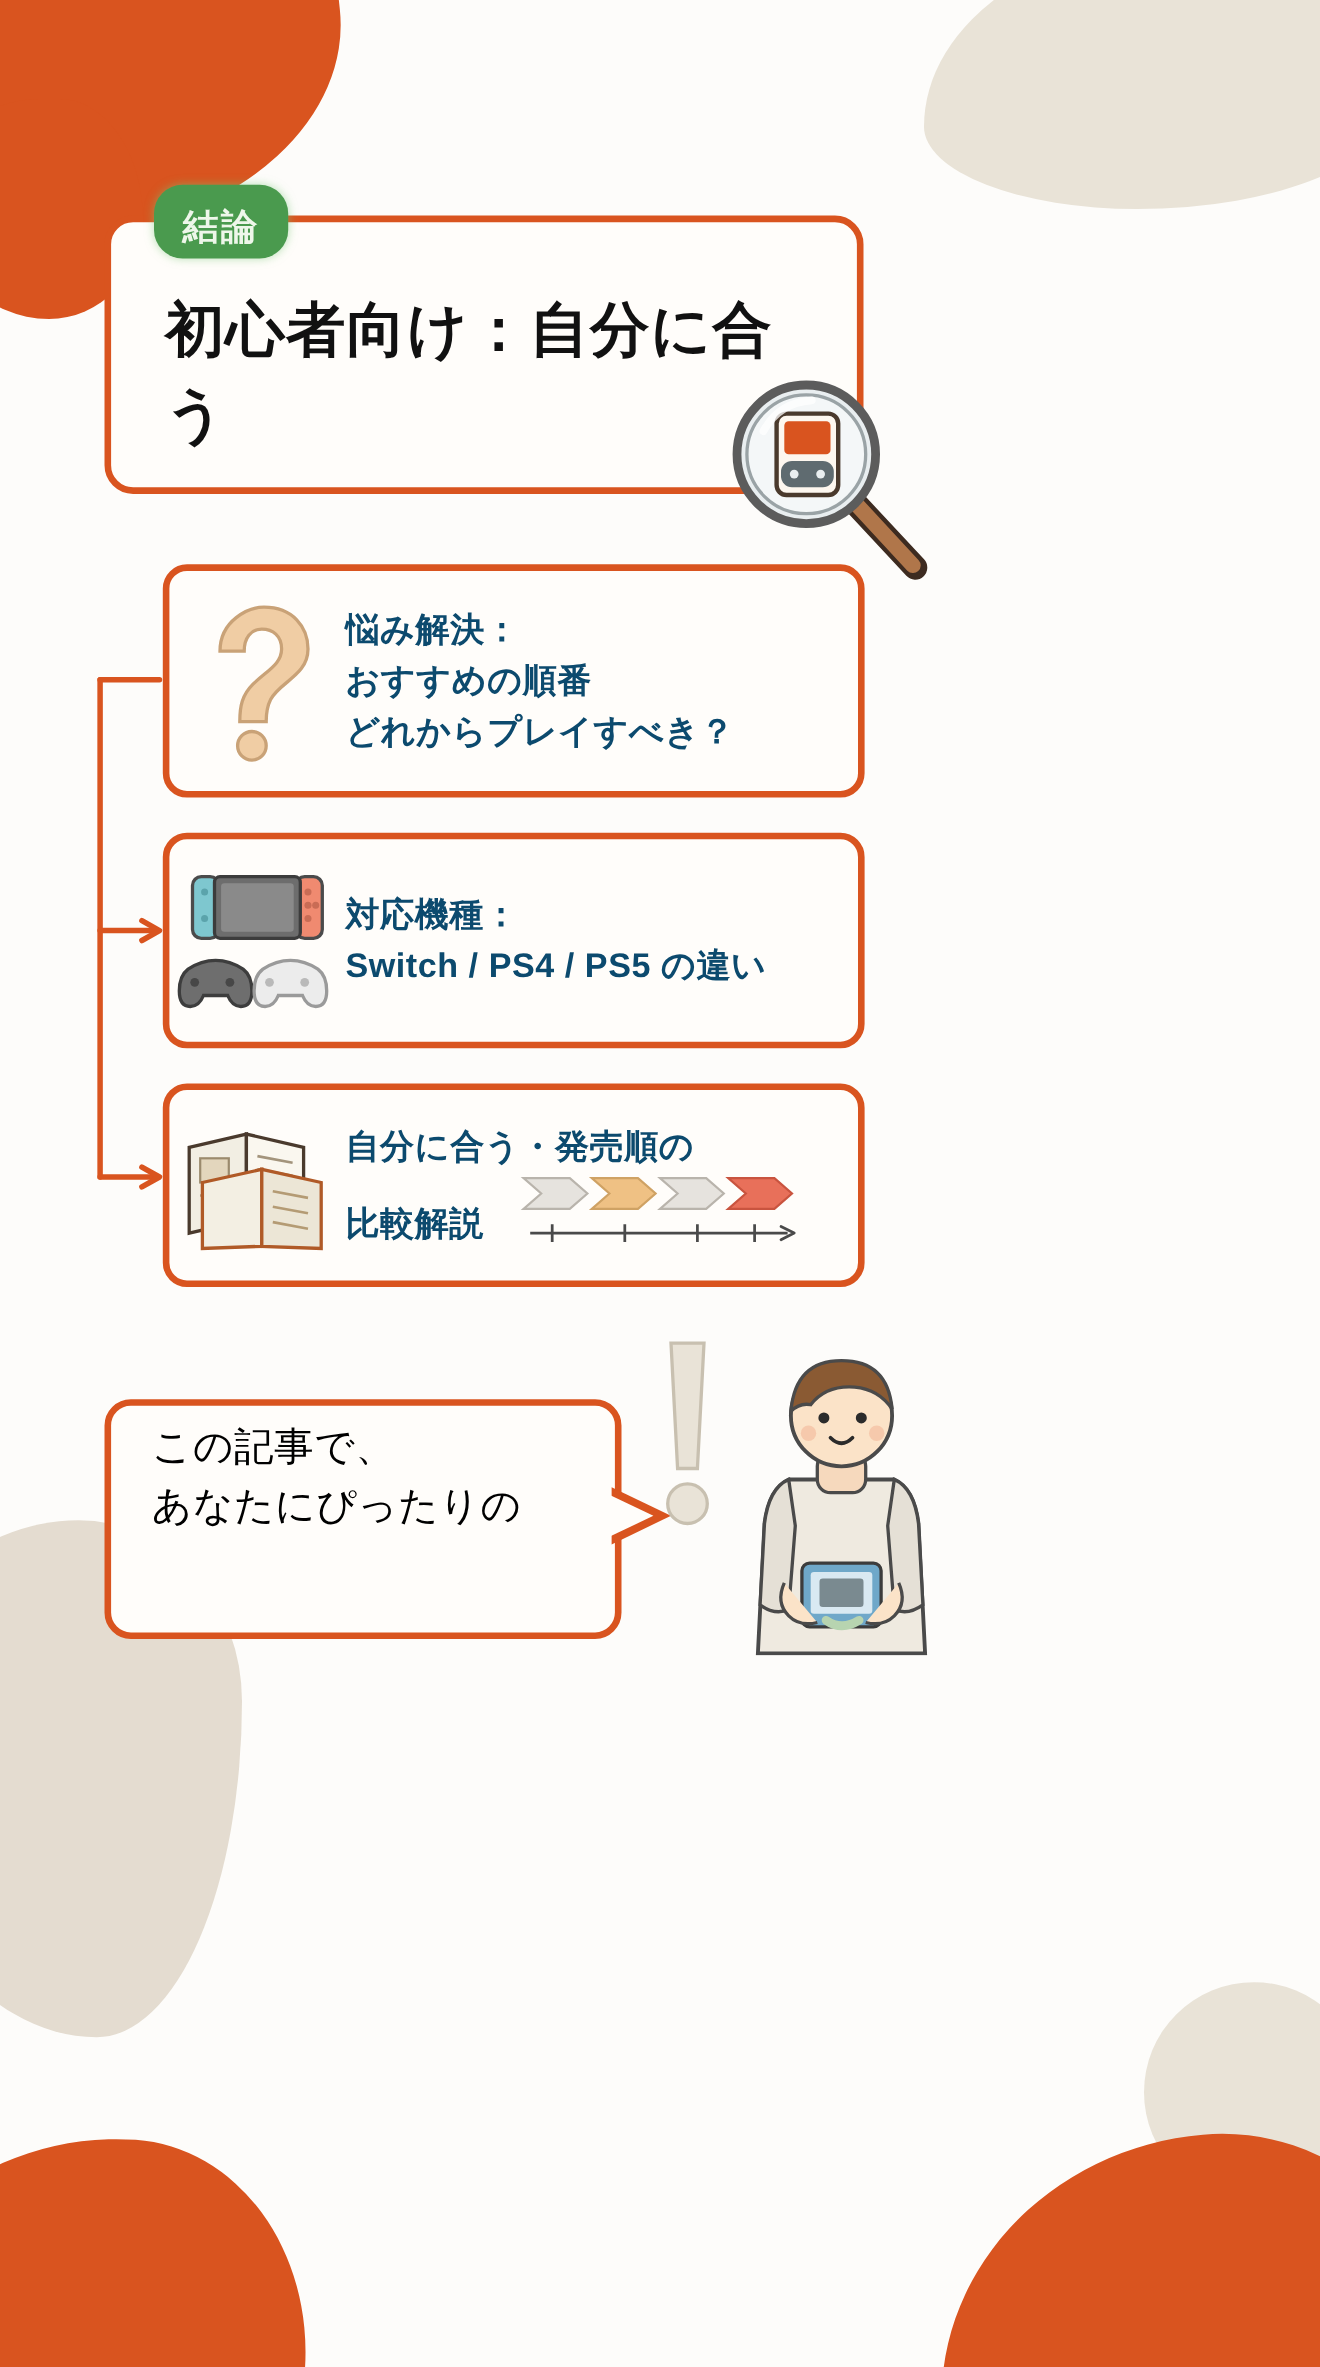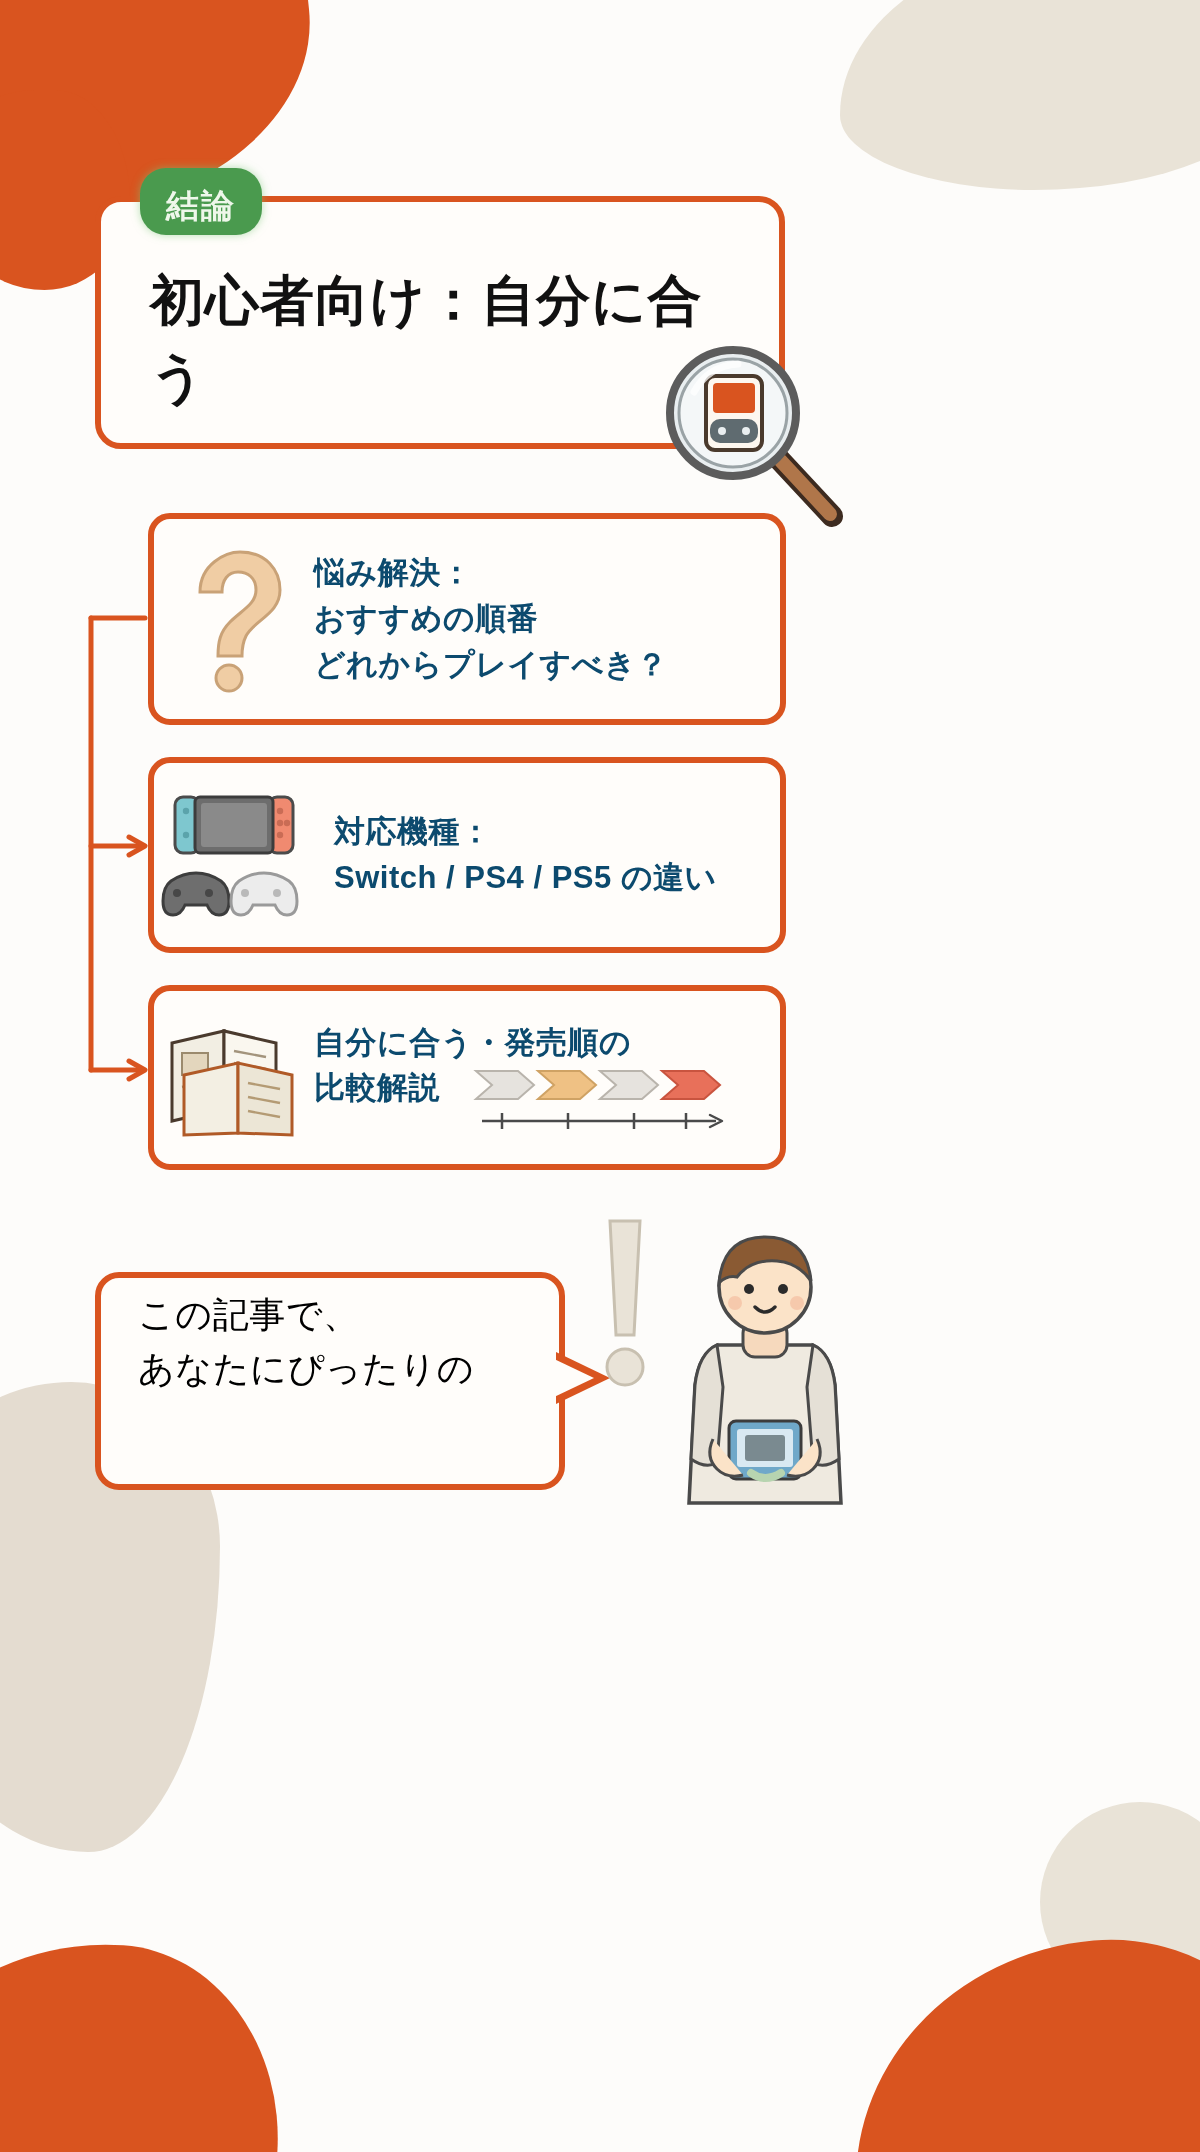--- a/index.html
+++ b/index.html
@@ -55,21 +55,21 @@
   
   .bracket{position:absolute;left:83px;top:608px;width:80px;height:490px;}
 
   
   .card{
     position:absolute;left:148px;width:638px;
     border:6px solid #d9541f;border-radius:22px;background:#fffdfa;
     box-sizing:border-box;display:flex;align-items:center;
   }
   #card-1{top:513px;height:212px;}
-  #card-2{top:757px;height:196px;gap:20px;}
+  #card-2{top:757px;height:196px;}
   #card-3{top:985px;height:185px;}
   .card-icon{width:160px;flex:0 0 160px;display:flex;align-items:center;justify-content:center;}
   .card-body{flex:1;padding-right:16px;}
   .card-line{font-size:31px;font-weight:700;color:#0c4a6e;line-height:1.48;letter-spacing:.5px;white-space:nowrap;}
 
   
   .bubble{
     position:absolute;left:95px;top:1272px;width:470px;height:218px;
     border:6px solid #d9541f;border-radius:24px;background:#fffdfa;box-sizing:border-box;
   }
@@ -191,21 +191,21 @@
         <line x1="20" y1="74" x2="50" y2="68" stroke="#a3947c" stroke-width="2.4"></line>
         <path d="M22 62 L76 50 L76 120 L22 122 Z" fill="#f3efe3" stroke="#b05a27" stroke-width="3"></path>
         <path d="M130 62 L76 50 L76 120 L130 122 Z" fill="#ece6d6" stroke="#b05a27" stroke-width="3"></path>
         <line x1="86" y1="70" x2="118" y2="76" stroke="#b49b74" stroke-width="2.4"></line>
         <line x1="86" y1="84" x2="118" y2="90" stroke="#b49b74" stroke-width="2.4"></line>
         <line x1="86" y1="98" x2="118" y2="104" stroke="#b49b74" stroke-width="2.4"></line>
       </svg>
     </div>
     <div class="card-body">
       <div class="card-line">自分に合う・発売順の</div>
-      <div style="display:flex;align-items:flex-start;gap:32px;">
+      <div style="display:flex;align-items:flex-end;gap:32px;">
         <div class="card-line">比較解説</div>
         <svg width="260" height="70" viewBox="0 0 260 70">
           <path d="M4 6 L46 6 L62 20 L46 34 L4 34 L20 20 Z" fill="#e6e3de" stroke="#b9b4ac" stroke-width="2"></path>
           <path d="M66 6 L108 6 L124 20 L108 34 L66 34 L82 20 Z" fill="#efc184" stroke="#cfa264" stroke-width="2"></path>
           <path d="M128 6 L170 6 L186 20 L170 34 L128 34 L144 20 Z" fill="#e6e3de" stroke="#b9b4ac" stroke-width="2"></path>
           <path d="M190 6 L232 6 L248 20 L232 34 L190 34 L206 20 Z" fill="#e8705a" stroke="#c9543f" stroke-width="2"></path>
           <line x1="10" y1="56" x2="244" y2="56" stroke="#4a4a4a" stroke-width="2.5"></line>
           <path d="M238 50 L250 56 L238 62" fill="none" stroke="#4a4a4a" stroke-width="2.5" stroke-linecap="round" stroke-linejoin="round"></path>
           <line x1="30" y1="48" x2="30" y2="64" stroke="#4a4a4a" stroke-width="2.5"></line>
           <line x1="96" y1="48" x2="96" y2="64" stroke="#4a4a4a" stroke-width="2.5"></line>

